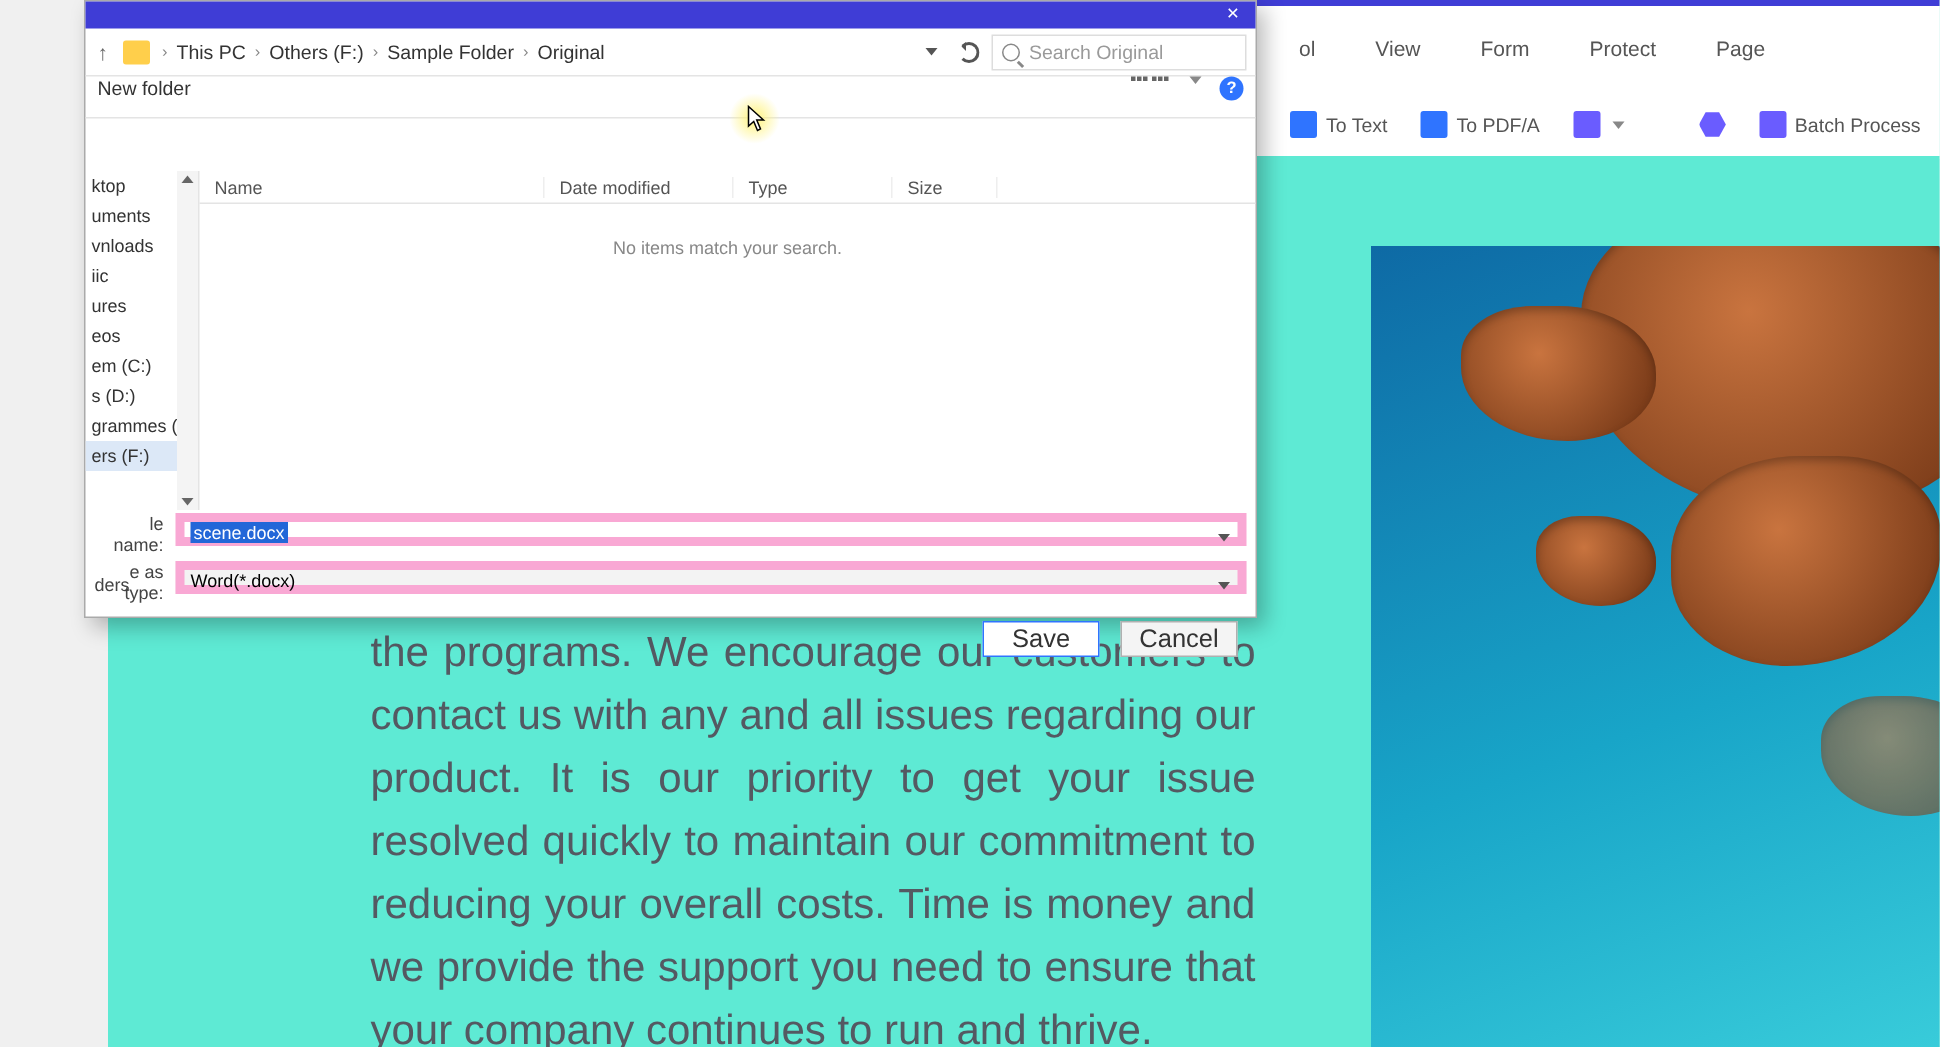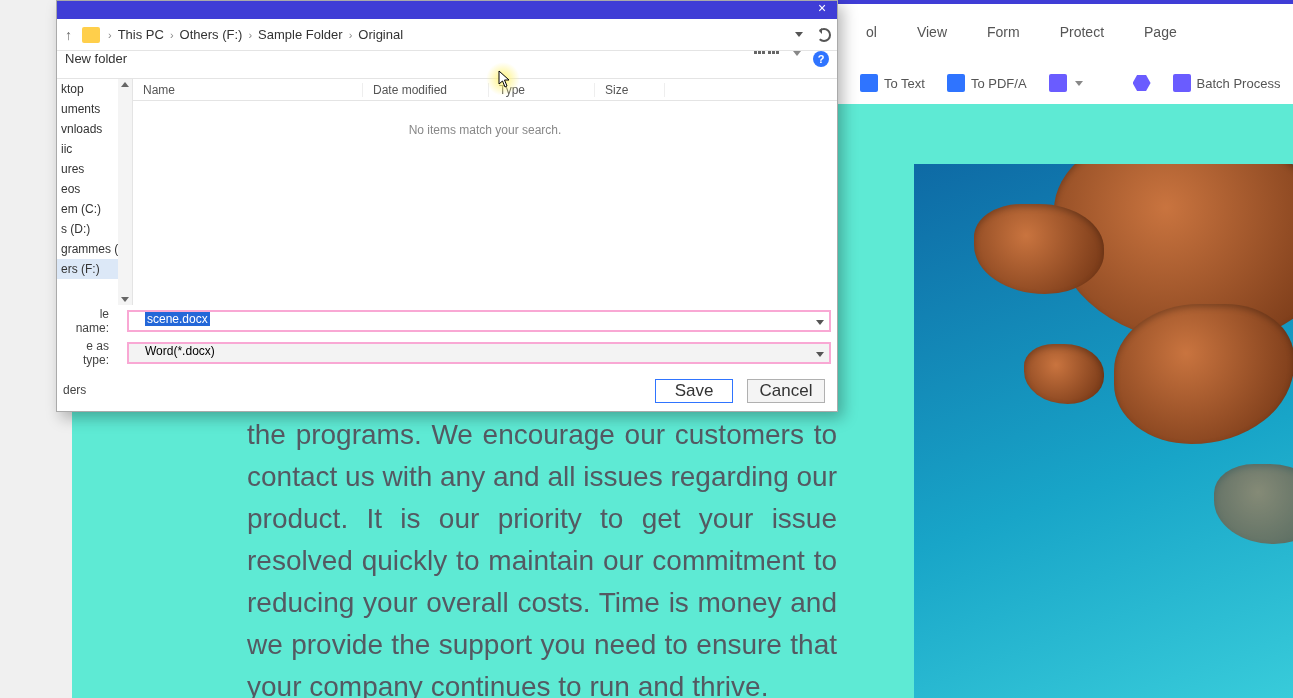--- a/index.html
+++ b/index.html
@@ -204,20 +204,21 @@
     background:#2f74ff;
     color:#fff;
     font-size:11px;
     text-align:center;
     line-height:16px;
     font-weight:bold;
   }
   .dialog-body {
     display:flex;
     height:226px;
+    margin-top:35px;
   }
   .tree {
     width:76px;
     border-right:1px solid #e4e4e4;
     overflow:hidden;
     position:relative;
   }
   .tree-scroll {
     position:absolute;
     right:0; top:0;
@@ -270,32 +271,32 @@
   }
   .cursor-arrow {
     position:absolute;
     left:498px; top:70px;
     width:14px;height:18px;
     z-index:21;
     pointer-events:none;
   }
   .form-row {
     display:flex;
-    align-items:center;
+    align-items:flex-start;
     padding:2px 6px;
-    gap:18px;
+    gap:8px;
   }
   .form-label { width:46px; font-size:12px; color:#444; text-align:right;}
   .form-select,.form-input {
     flex:1;
     height:22px;
-    border:2px solid #f9a8d4;
+    border:6px solid #f9a8d4;
     background:#fff;
     font-size:12px;
-    padding:0 16px;
+    padding:0 4px;
     position:relative;
   }
   .form-input .sel {
     background:#2367d8;
     color:#fff;
     padding:0 2px;
   }
   .form-select { background:#f3f3f3; }
   .caret-end {
     position:absolute;
@@ -393,20 +394,24 @@
       <span class="bc-item">This PC</span>
       <span class="bc-sep">›</span>
       <span class="bc-item">Others (F:)</span>
       <span class="bc-sep">›</span>
       <span class="bc-item">Sample Folder</span>
       <span class="bc-sep">›</span>
       <span class="bc-item">Original</span>
     </div>
     <span class="bc-caret"></span>
     <span class="refresh-ic"></span>
+    <div class="search-box">
+      <span class="search-ic"></span>
+      <span>Search Original</span>
+    </div>
   </div>
 
   <div class="toolbar2">
     <div class="tb2-left">
       <span style="color:#333;">New folder</span>
     </div>
     <div class="view-ic">
       <span></span>
         <span></span>
         <span></span>

